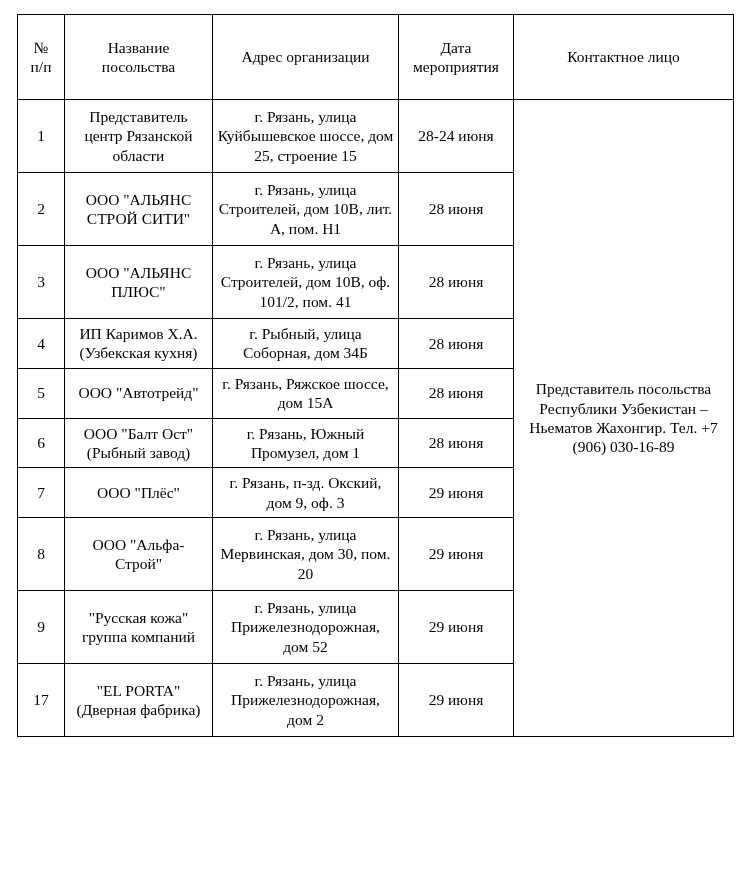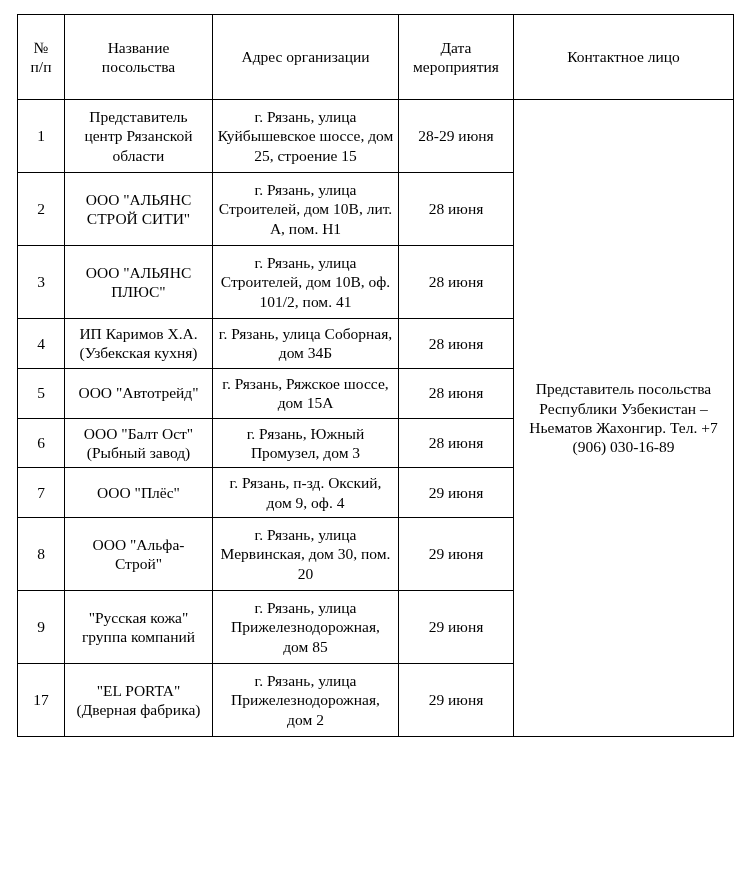--- a/index.html
+++ b/index.html
@@ -90,69 +90,69 @@
         <td>
           <span class="hdr-line">Контактное лицо</span>
         </td>
       </tr>
     </thead>
     <tbody>
       <tr class="row-tall">
         <td class="num">1</td>
         <td class="org">Представитель центр Рязанской области</td>
         <td class="addr">г. Рязань, улица Куйбышевское шоссе, дом 25, строение 15</td>
-        <td class="date">28-29 июня</td>
+        <td class="date">28-24 июня</td>
         <td class="contact" rowspan="10">Представитель посольства Республики Узбекистан – Ньематов Жахонгир. Тел. +7 (906) 030-16-89</td>
       </tr>
       <tr class="row-tall">
         <td class="num">2</td>
         <td class="org">ООО "АЛЬЯНС СТРОЙ СИТИ"</td>
         <td class="addr">г. Рязань, улица Строителей, дом 10В, лит. А, пом. Н1</td>
         <td class="date">28 июня</td>
       </tr>
       <tr class="row-tall">
         <td class="num">3</td>
         <td class="org">ООО "АЛЬЯНС ПЛЮС"</td>
         <td class="addr">г. Рязань, улица Строителей, дом 10В, оф. 101/2, пом. 41</td>
         <td class="date">28 июня</td>
       </tr>
       <tr>
         <td class="num">4</td>
         <td class="org">ИП Каримов Х.А. (Узбекская кухня)</td>
-        <td class="addr">г. Рязань, улица Соборная, дом 34Б</td>
+        <td class="addr">г. Рыбный, улица Соборная, дом 34Б</td>
         <td class="date">28 июня</td>
       </tr>
       <tr>
         <td class="num">5</td>
         <td class="org">ООО "Автотрейд"</td>
         <td class="addr">г. Рязань, Ряжское шоссе, дом 15А</td>
         <td class="date">28 июня</td>
       </tr>
       <tr>
         <td class="num">6</td>
         <td class="org">ООО "Балт Ост" (Рыбный завод)</td>
-        <td class="addr">г. Рязань, Южный Промузел, дом 3</td>
+        <td class="addr">г. Рязань, Южный Промузел, дом 1</td>
         <td class="date">28 июня</td>
       </tr>
       <tr>
         <td class="num">7</td>
         <td class="org">ООО "Плёс"</td>
-        <td class="addr">г. Рязань, п-зд. Окский, дом 9, оф. 4</td>
+        <td class="addr">г. Рязань, п-зд. Окский, дом 9, оф. 3</td>
         <td class="date">29 июня</td>
       </tr>
       <tr class="row-tall">
         <td class="num">8</td>
         <td class="org">ООО "Альфа-Строй"</td>
         <td class="addr">г. Рязань, улица Мервинская, дом 30, пом. 20</td>
         <td class="date">29 июня</td>
       </tr>
       <tr class="row-tall">
         <td class="num">9</td>
         <td class="org">"Русская кожа" группа компаний</td>
-        <td class="addr">г. Рязань, улица Прижелезнодорожная, дом 85</td>
+        <td class="addr">г. Рязань, улица Прижелезнодорожная, дом 52</td>
         <td class="date">29 июня</td>
       </tr>
       <tr class="row-tall">
         <td class="num">17</td>
         <td class="org">"EL PORTA" (Дверная фабрика)</td>
         <td class="addr">г. Рязань, улица Прижелезнодорожная, дом 2</td>
         <td class="date">29 июня</td>
       </tr>
     </tbody>
   </table>

